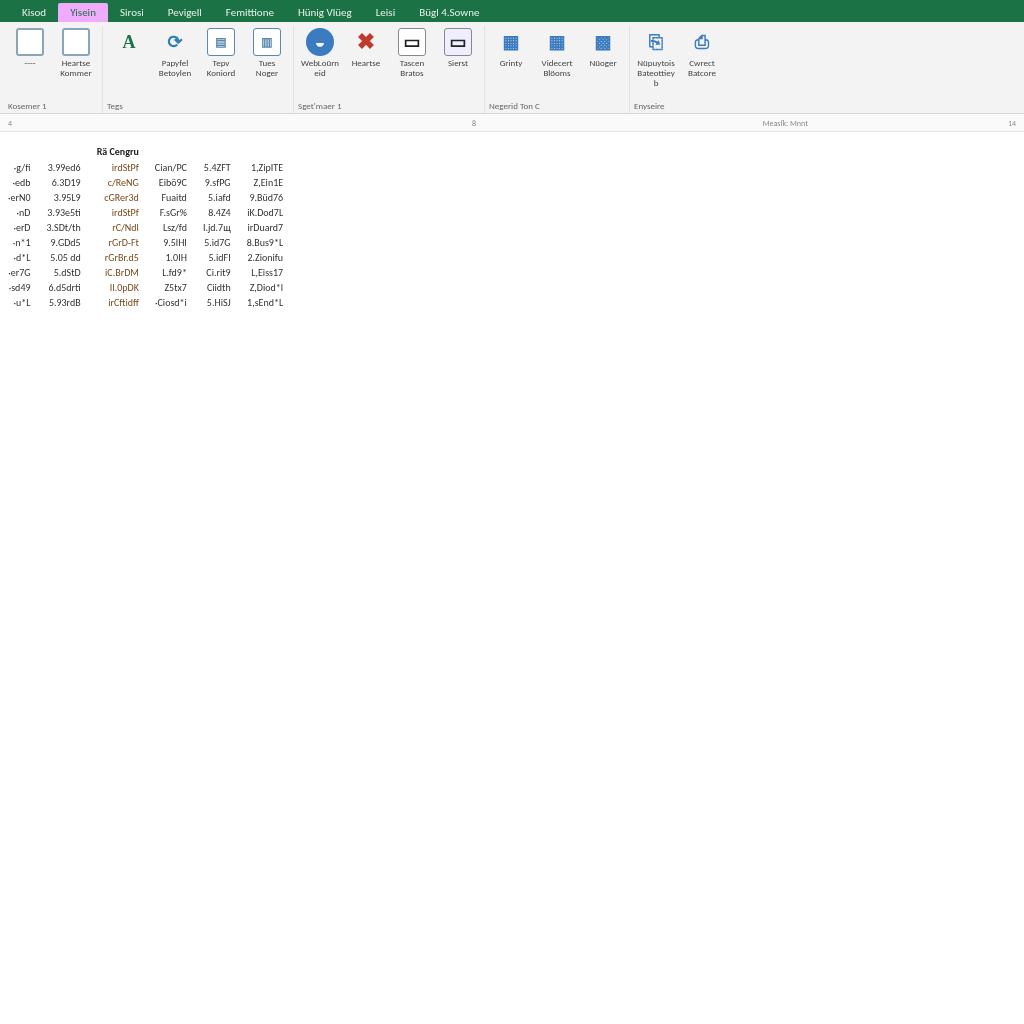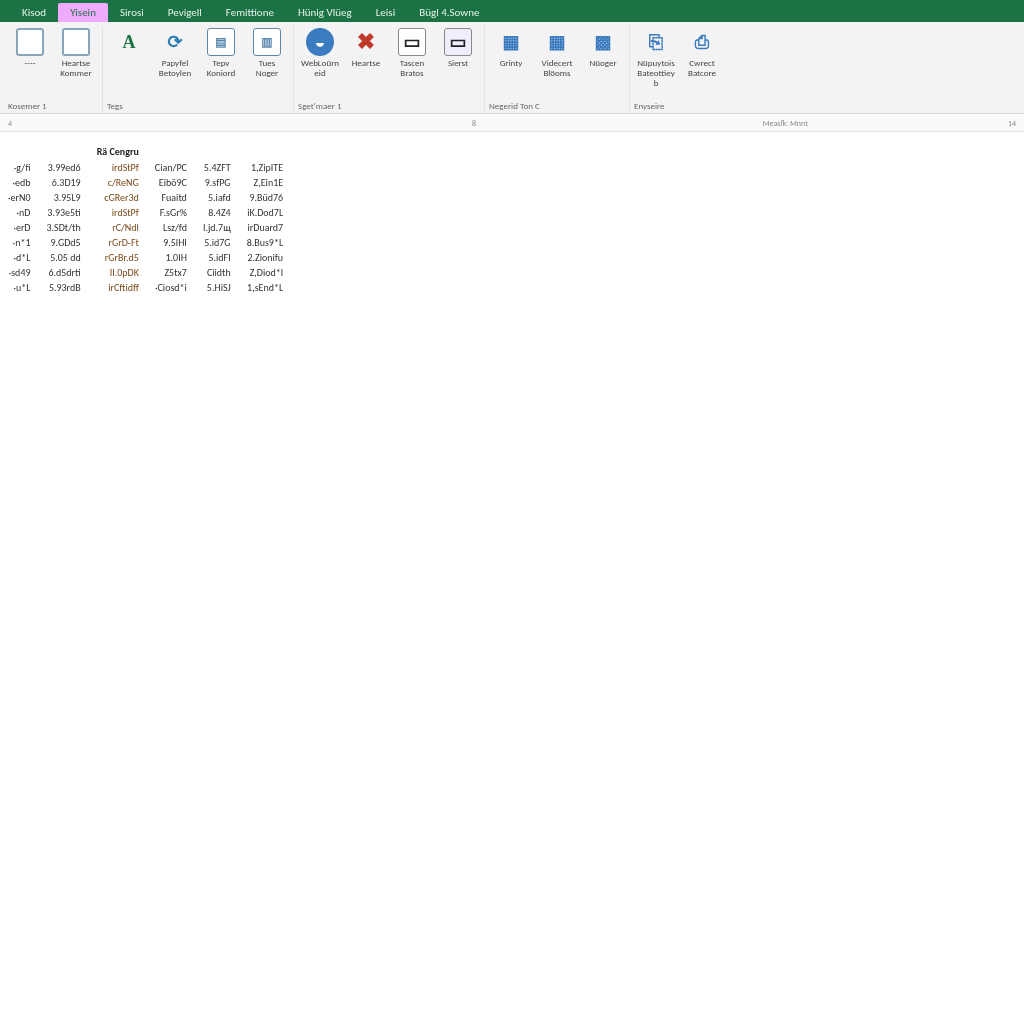--- a/index.html
+++ b/index.html
@@ -319,20 +319,28 @@
         </tr>
         <tr>
           <td class="val">·d*L</td>
           <td class="val">5.05 dd</td>
           <td class="code">rGrBr.d5</td>
           <td class="val">1.0IH</td>
           <td class="val">5.idFI</td>
           <td class="val">2.Zionifu</td>
         </tr>
         <tr>
+          <td class="val">·er7G</td>
+          <td class="val">5.dStD</td>
+          <td class="code">iC.BrDM</td>
+          <td class="val">L.fd9*</td>
+          <td class="val">Ci.rit9</td>
+          <td class="val">L,Eiss17</td>
+        </tr>
+        <tr>
           <td class="val">·sd49</td>
           <td class="val">6.d5drti</td>
           <td class="code">II.0pDK</td>
           <td class="val">Z5tx7</td>
           <td class="val">Ciidth</td>
           <td class="val">Z,Diod*l</td>
         </tr>
         <tr>
           <td class="val">·u*L</td>
           <td class="val">5.93rdB</td>

